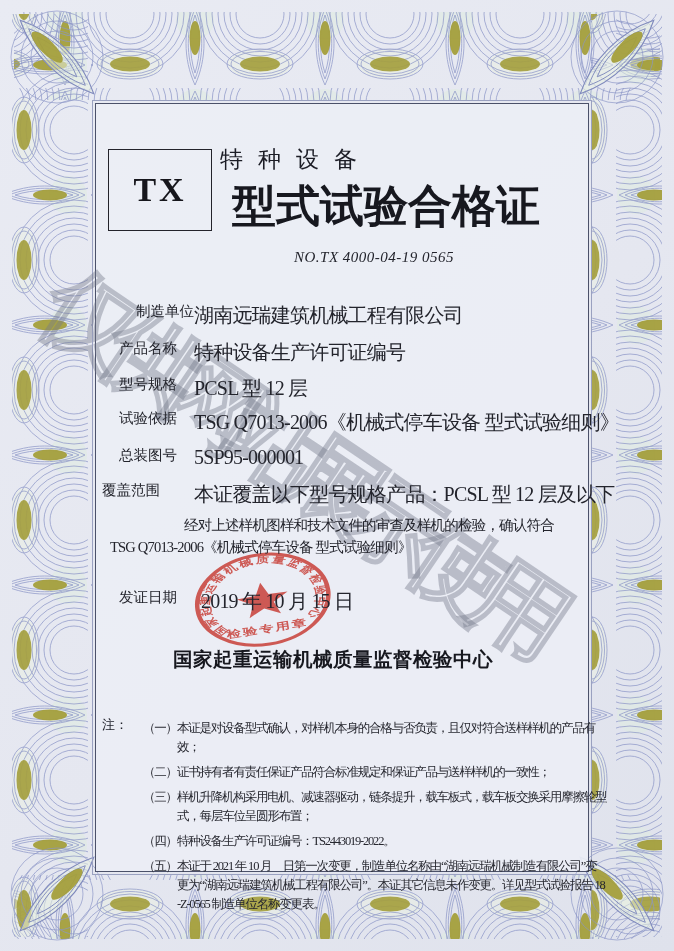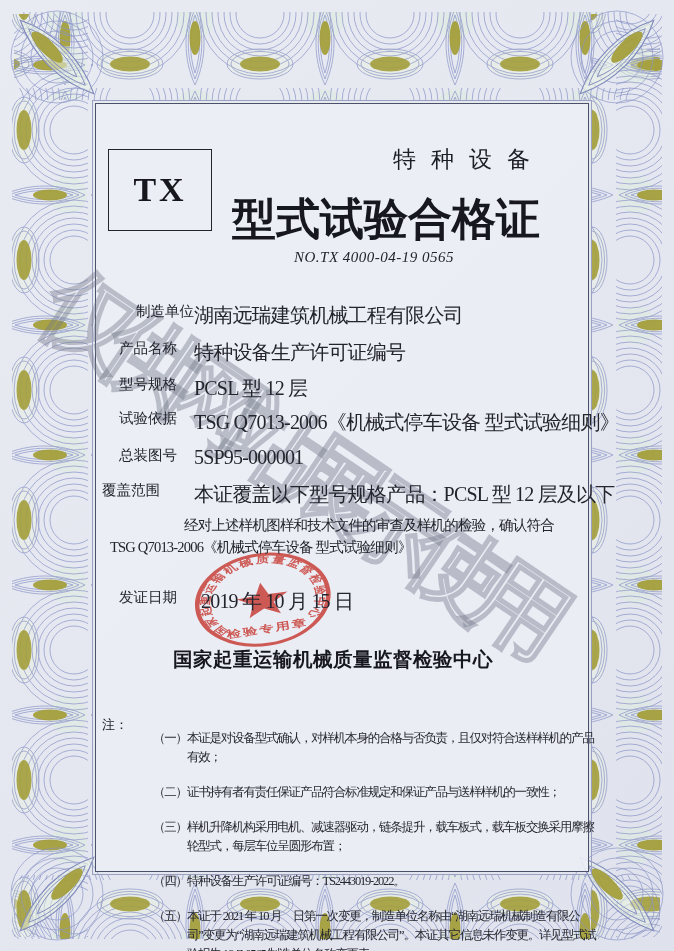--- a/index.html
+++ b/index.html
@@ -24,35 +24,35 @@
     position:absolute;left:183px;top:521px;width:160px;height:160px;z-index:4;
     transform:rotate(-9deg) scaleY(0.68);opacity:.88;mix-blend-mode:multiply;
   }
   .content{position:absolute;left:0;top:0;width:674px;height:951px;z-index:5;pointer-events:none;}
   .abs{position:absolute;}
   .tx-box{
     left:108px;top:149px;width:102px;height:80px;border:1.6px solid #23232b;
     display:flex;align-items:center;justify-content:center;
     font-size:34px;font-weight:700;letter-spacing:3px;color:#16161c;
   }
-  .subtitle{left:205px;top:144px;width:340px;text-align:right;
+  .subtitle{left:205px;top:144px;width:340px;text-align:left;
     font-size:23px;font-weight:500;letter-spacing:15px;text-indent:15px;color:#1c1d26;}
   .title{left:206px;top:177px;width:360px;text-align:center;
-    font-size:44px;font-weight:600;letter-spacing:0px;color:#17181f;margin-top:13px;}
+    font-size:44px;font-weight:600;letter-spacing:0px;color:#17181f;}
   .certno{left:224px;top:249px;width:300px;text-align:center;
     font-size:15px;letter-spacing:0.5px;color:#23242c;font-style:italic;}
   .lbl{font-size:14.5px;color:#23242c;}
   .val{font-size:20px;letter-spacing:-0.8px;color:#23242c;white-space:nowrap;}
   .concl{font-size:14.5px;letter-spacing:-0.8px;color:#23242c;white-space:nowrap;}
   .authority{left:133px;top:646px;width:400px;text-align:center;
     font-size:19.5px;font-weight:700;letter-spacing:0.5px;color:#17181f;}
   .notes-label{left:102px;top:716px;font-size:13px;}
   .notes{left:137px;top:713px;width:476px;font-size:12.5px;line-height:19px;
     letter-spacing:-1.2px;word-break:break-all;color:#26272f;}
-  .notes p{margin:16px;padding-left:34px;text-indent:-34px;}
+  .notes p{margin:6px;padding-left:34px;text-indent:-34px;}
 </style>
 </head>
 <body>
 
 <div class="page">
 
   <svg class="border-svg" width="674" height="951" viewBox="0 0 674 951" xmlns="http://www.w3.org/2000/svg" xmlns:xlink="http://www.w3.org/1999/xlink">
     <defs>
       <pattern id="pt" width="130" height="88" patternUnits="userSpaceOnUse">
         <circle cx="65" cy="20" r="19" fill="#ddebe0" opacity="0.55"></circle>

